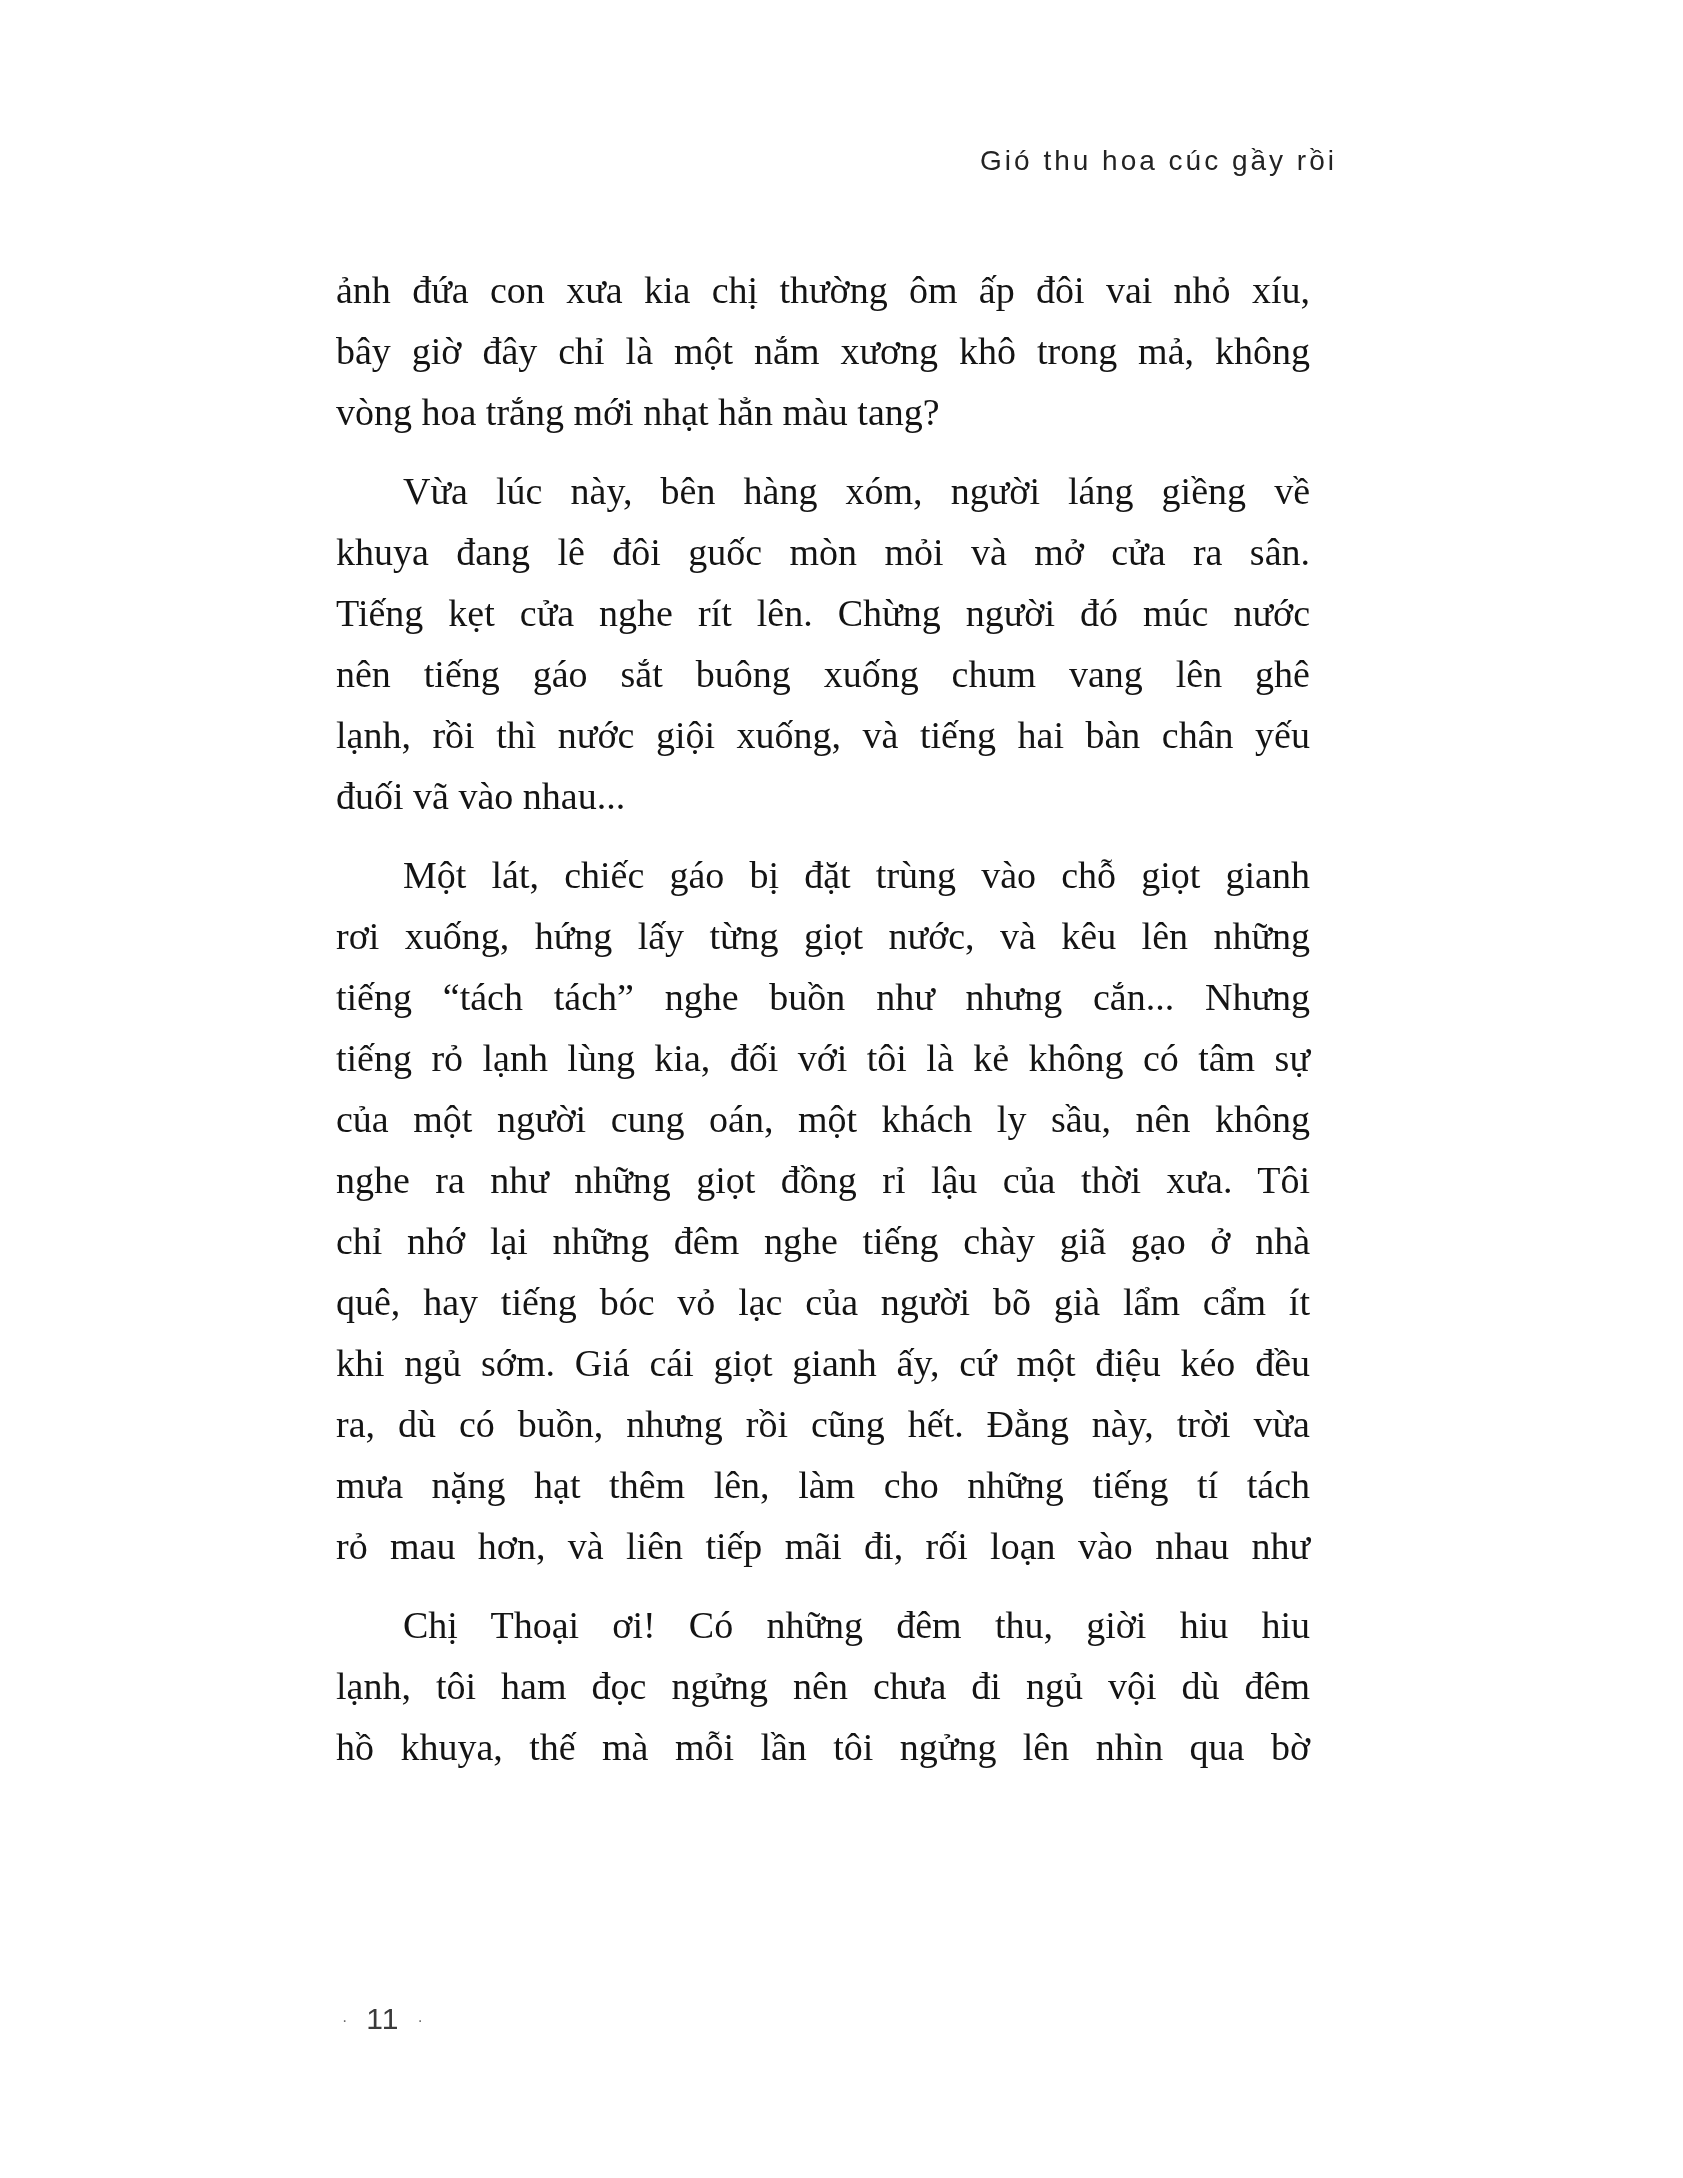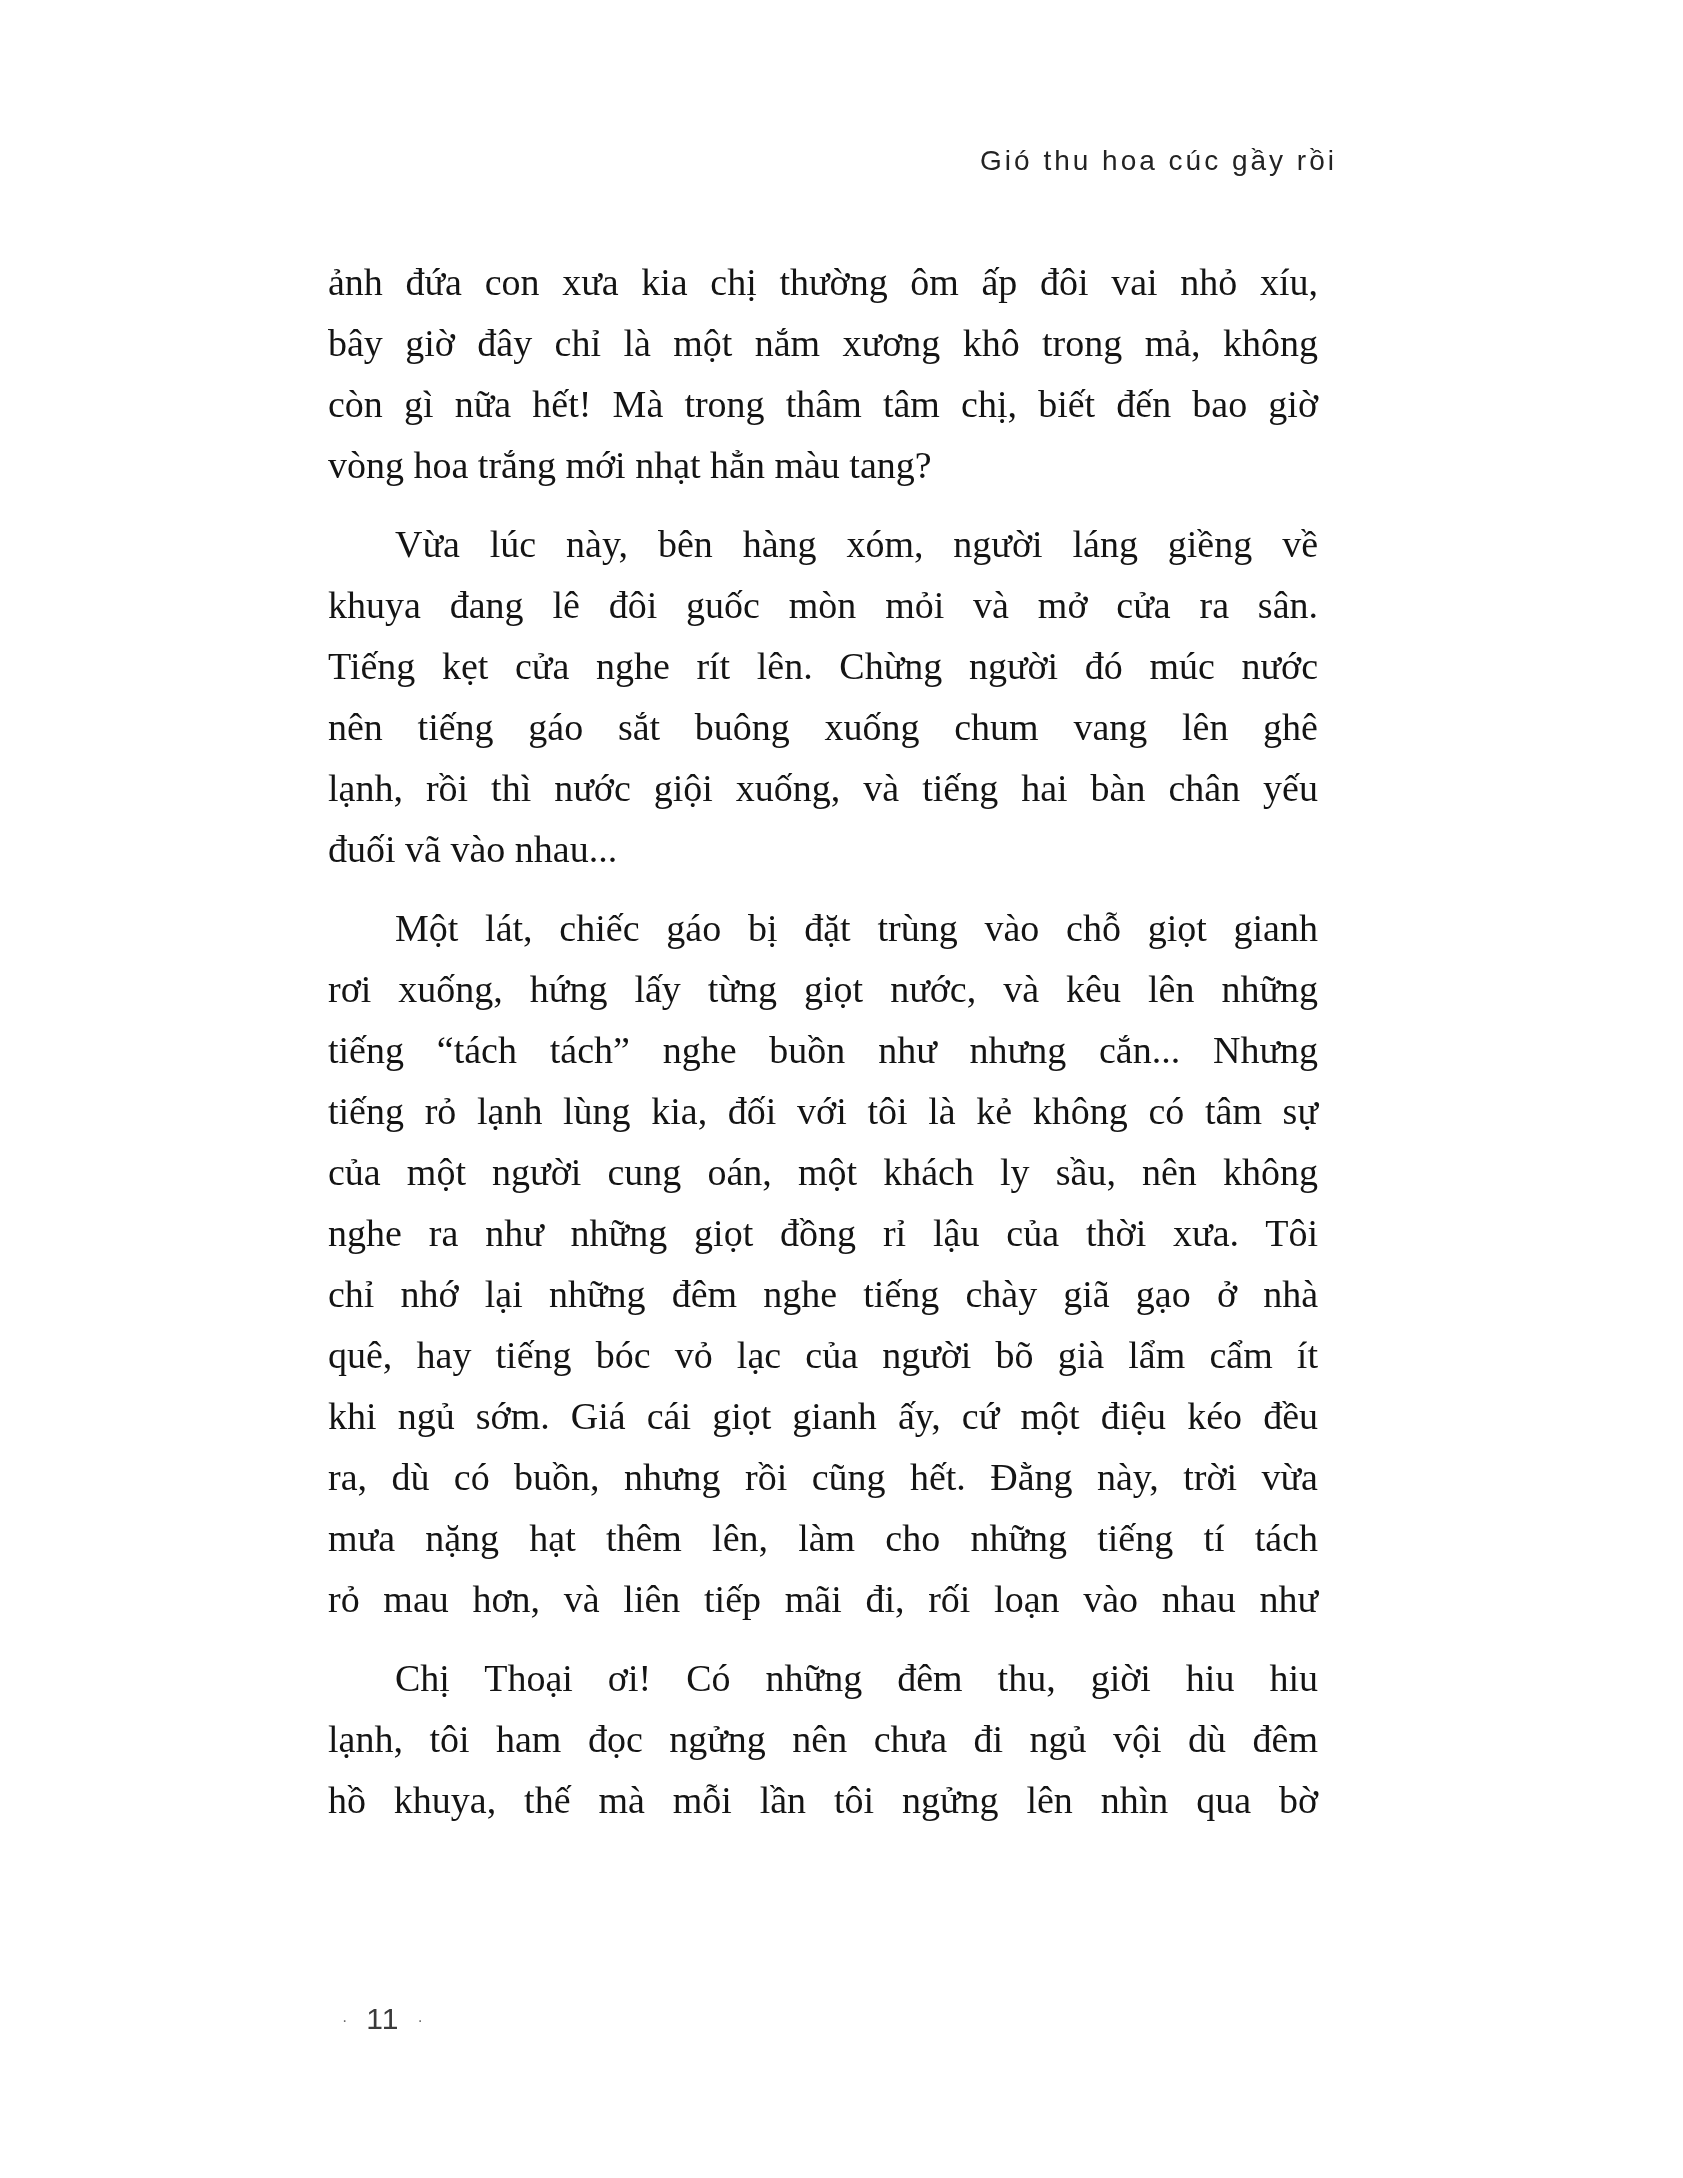--- a/index.html
+++ b/index.html
@@ -30,21 +30,21 @@
   .body-text {
     position: absolute;
     top: 248px;
     left: 324px;
     width: 998px;
     font-family: "Liberation Serif", "DejaVu Serif", serif;
     font-size: 38px;
     line-height: 61px;
     color: #141414;
   }
-  .paragraph { margin: 4px; }
+  .paragraph { margin: 12px; }
   .paragraph + .paragraph { margin-top: 18px; }
   .paragraph.indent .line:first-child { text-indent: 67px; }
   .line {
     text-align: justify;
     text-align-last: justify;
   }
   .line.last {
     text-align-last: left;
   }
   .folio {
@@ -69,21 +69,20 @@
 <body>
 
 <div class="page">
 
   <div class="running-head">Gió thu hoa cúc gầy rồi</div>
 
   <div class="body-text">
       <div class="paragraph">
         <div class="line">ảnh đứa con xưa kia chị thường ôm ấp đôi vai nhỏ xíu,</div>
         <div class="line">bây giờ đây chỉ là một nắm xương khô trong mả, không</div>
-        <div class="line">còn gì nữa hết! Mà trong thâm tâm chị, biết đến bao giờ</div>
         <div class="line last">vòng hoa trắng mới nhạt hẳn màu tang?</div>
       </div>
       <div class="paragraph indent">
         <div class="line">Vừa lúc này, bên hàng xóm, người láng giềng về</div>
         <div class="line">khuya đang lê đôi guốc mòn mỏi và mở cửa ra sân.</div>
         <div class="line">Tiếng kẹt cửa nghe rít lên. Chừng người đó múc nước</div>
         <div class="line">nên tiếng gáo sắt buông xuống chum vang lên ghê</div>
         <div class="line">lạnh, rồi thì nước giội xuống, và tiếng hai bàn chân yếu</div>
         <div class="line last">đuối vã vào nhau...</div>
       </div>

